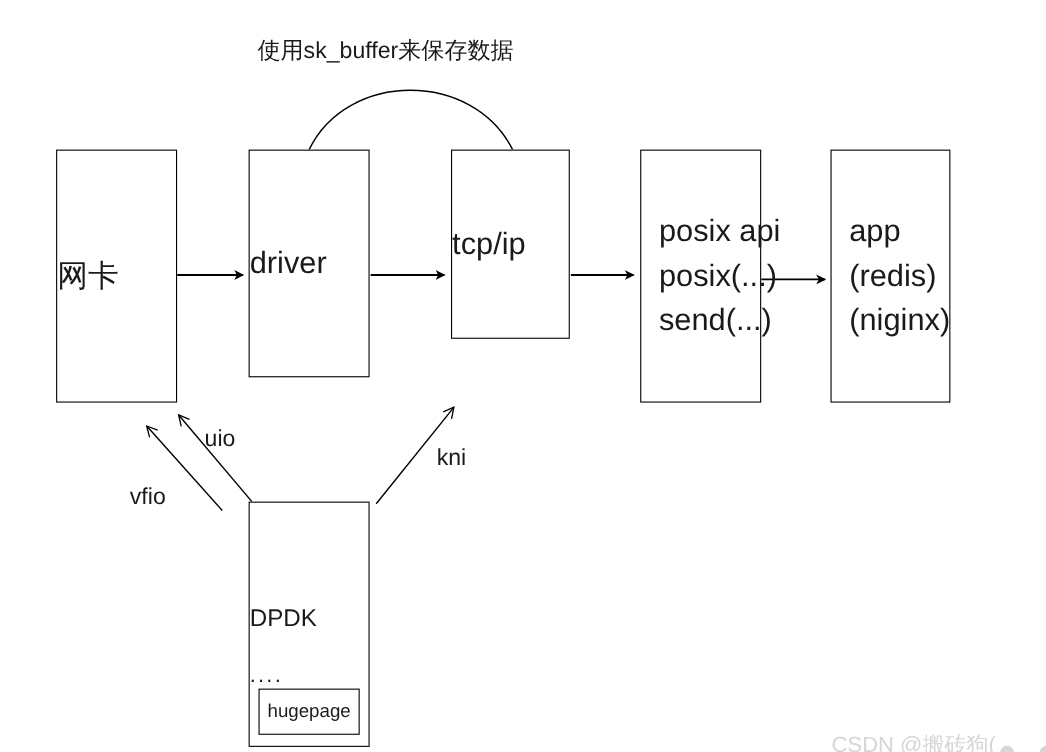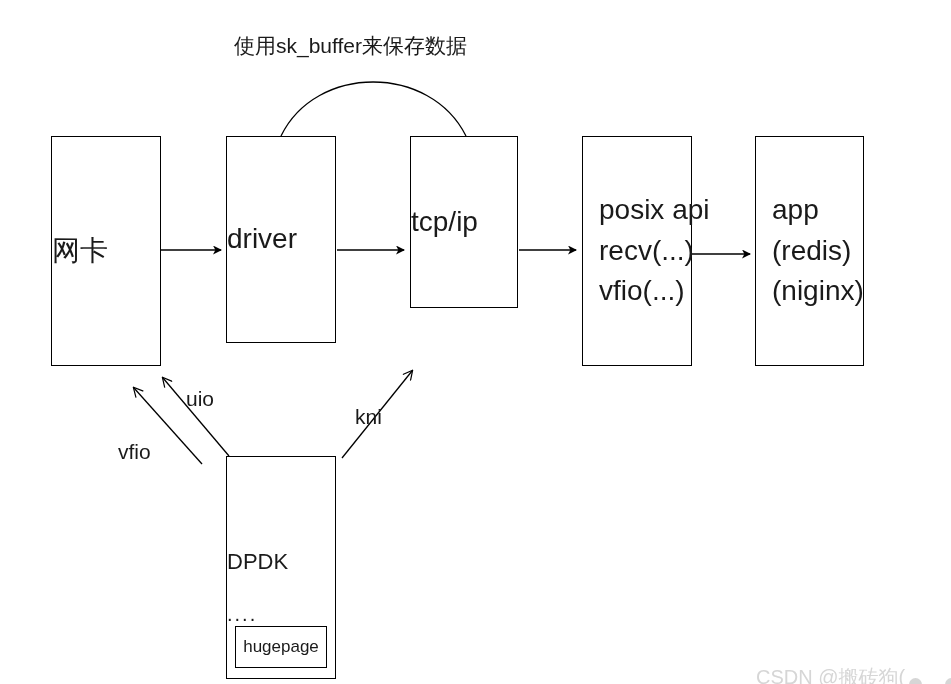--- a/index.html
+++ b/index.html
@@ -151,41 +151,41 @@
   <div class="node-box" id="driver-box" style="left:226px; top:124px; width:110px; height:207px;">
     <span class="node-label">driver</span>
   </div>
 
   <div class="node-box" id="tcpip-box" style="left:410px; top:124px; width:108px; height:172px;">
     <span class="node-label">tcp/ip</span>
   </div>
 
   <div class="node-box left-align" id="posix-box" style="left:582px; top:124px; width:110px; height:230px;">
     <span class="node-label">posix api</span>
-    <span class="node-label">recv(...)</span>
-    <span class="node-label">vfio(...)</span>
+    <span class="node-label">posix(...)</span>
+    <span class="node-label">send(...)</span>
   </div>
 
   <div class="node-box left-align" id="app-box" style="left:755px; top:124px; width:109px; height:230px;">
     <span class="node-label">app</span>
     <span class="node-label">(redis)</span>
     <span class="node-label">(niginx)</span>
   </div>
 
   <div class="node-box" id="dpdk-box" style="left:226px; top:444px; width:110px; height:223px;">
     <span class="dpdk-title">DPDK</span>
     <span class="dpdk-dots">....</span>
     <div class="hugepage-box">
       <span class="hugepage-label">hugepage</span>
     </div>
   </div>
 
   <div class="edge-label" style="left:118px; top:428px;">vfio</div>
   <div class="edge-label" style="left:186px; top:375px;">uio</div>
-  <div class="edge-label" style="left:355px; top:393px;">kni</div>
+  <div class="edge-label" style="left:397px; top:393px;">kni</div>
 
   <div class="watermark" style="left:756px; top:652px;">
     <span>CSDN @搬砖狗(</span>
     <span class="wm-dot"></span>
     <span class="wm-dash"></span>
     <span class="wm-dot"></span>
     <span>)</span>
   </div>
 
 </div>

